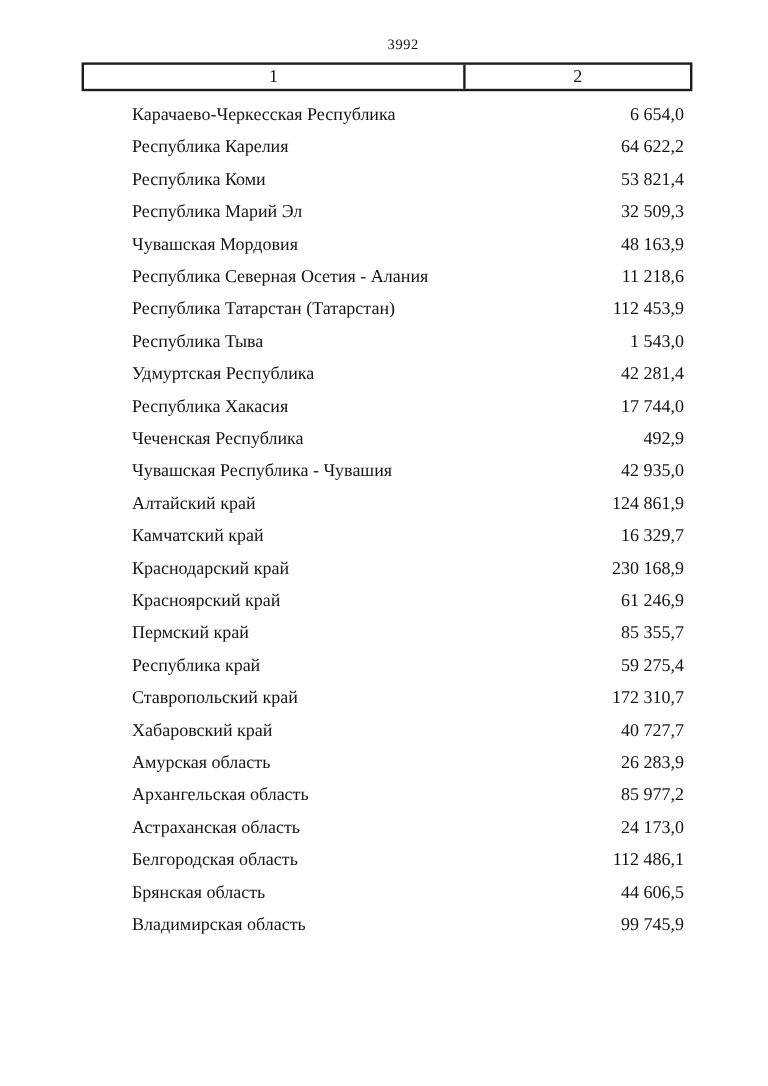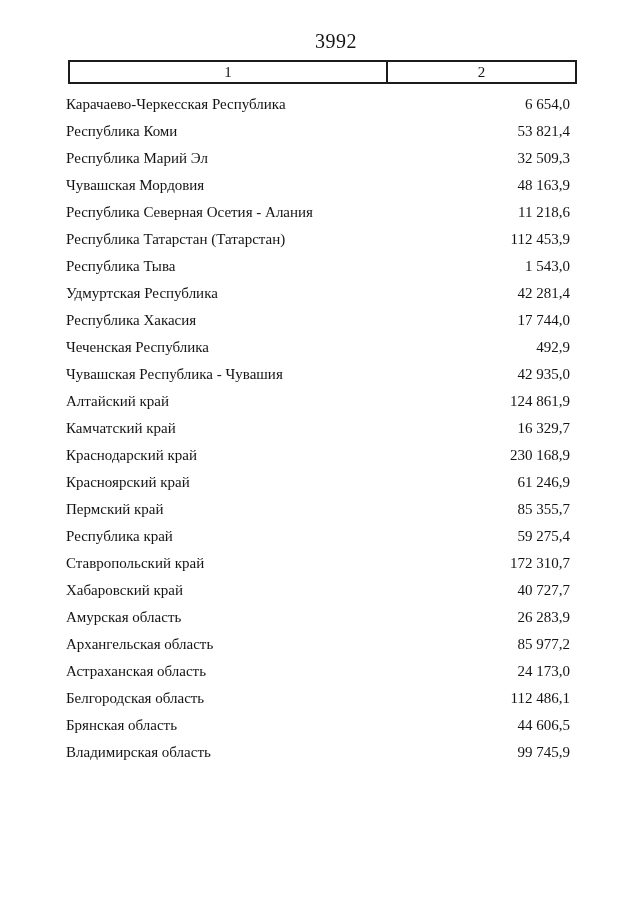--- a/index.html
+++ b/index.html
@@ -18,21 +18,21 @@
     position: relative;
     width: 640px;
     height: 905px;
   }
   .page-number {
     padding-top: 30px;
     width: 640px;
     box-sizing: border-box;
     padding-left: 32px;
     text-align: center;
-    font-size: 20px;
+    font-size: 12px;
     letter-spacing: 0.5px;
   }
   .header-table {
     margin-top: 7px;
     margin-left: 68px;
     width: 509px;
     height: 24px;
     box-sizing: border-box;
     border: 2px solid #1c1c1c;
     display: flex;
@@ -55,20 +55,21 @@
     margin-left: 66px;
     width: 504px;
     padding-top: 7px;
   }
   .row {
     height: 27px;
     display: flex;
     align-items: center;
     justify-content: space-between;
     font-size: 15px;
+    margin-left: 44px;
   }
   .row .name {
     white-space: nowrap;
   }
   .row .value {
     white-space: nowrap;
     text-align: center;
   }
 </style>
 </head>
@@ -79,20 +80,24 @@
 
   <div class="header-table">
     <div class="hcell c1">1</div>
     <div class="hcell c2">2</div>
   </div>
 
   <div class="rows" id="rows">
       <div class="row">
         <div class="name">Карачаево-Черкесская Республика</div>
         <div class="value">6 654,0</div>
+      </div>
+      <div class="row">
+        <div class="name">Республика Карелия</div>
+        <div class="value">64 622,2</div>
       </div>
       <div class="row">
         <div class="name">Республика Коми</div>
         <div class="value">53 821,4</div>
       </div>
       <div class="row">
         <div class="name">Республика Марий Эл</div>
         <div class="value">32 509,3</div>
       </div>
       <div class="row">

